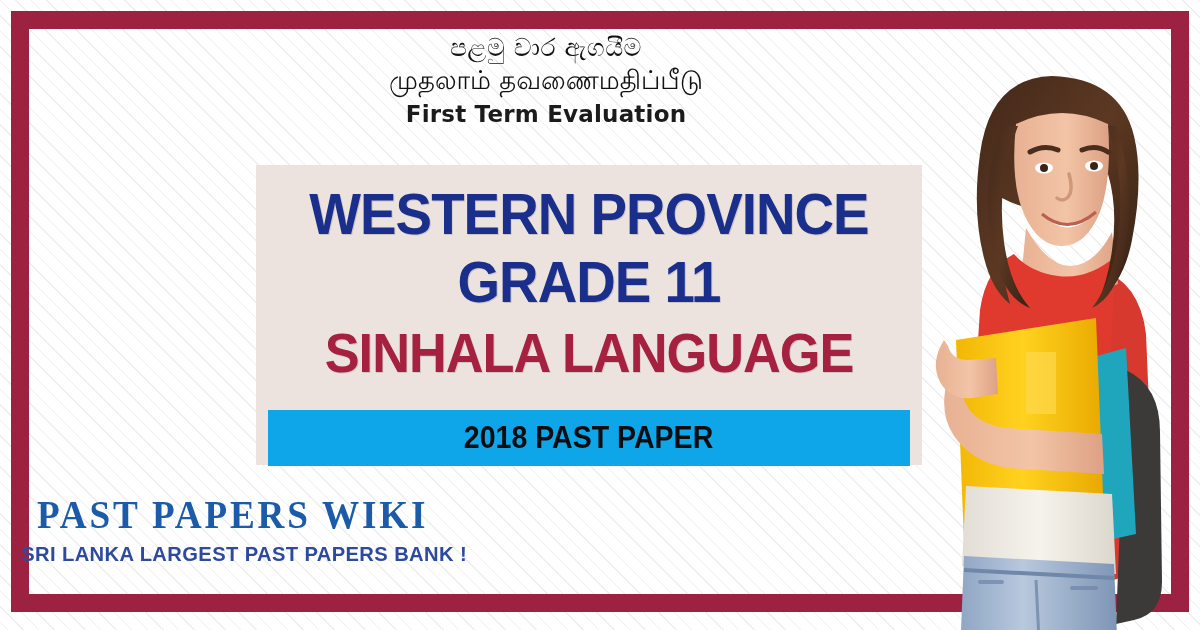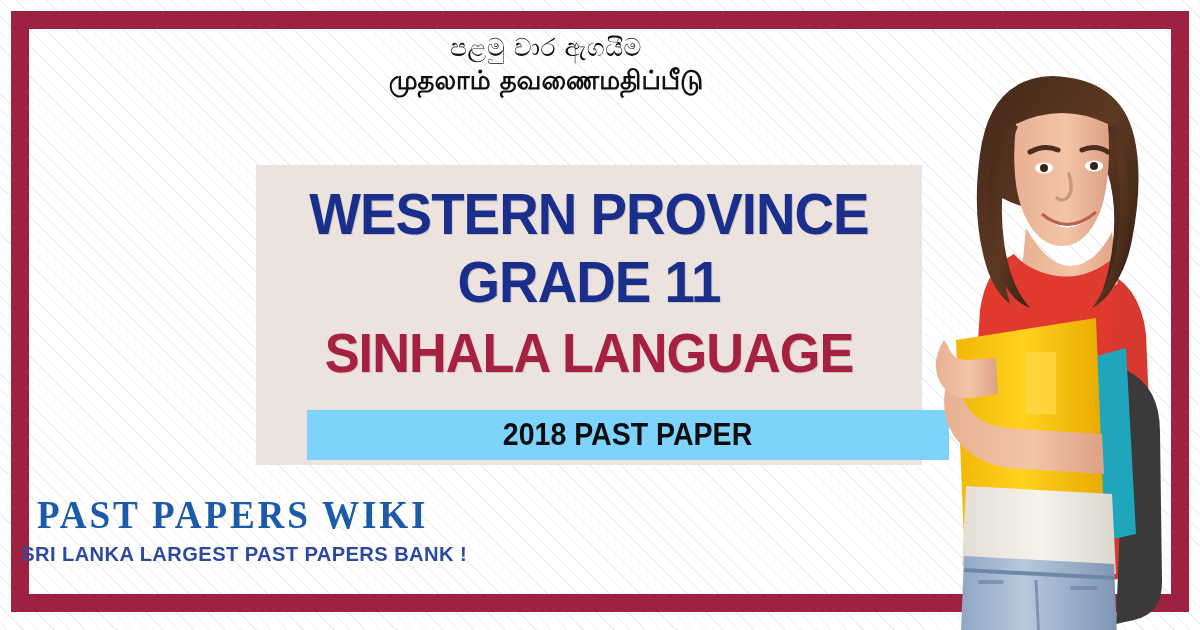--- a/index.html
+++ b/index.html
@@ -24,21 +24,21 @@
   .frame-right {left:1171px;top:11px;width:18px;height:601px;background:#9d2242;}
 
   
   .headings{position:absolute;left:16px;top:32px;width:1060px;text-align:center;}
   .h-sinhala{
     font-size:25px;line-height:31px;color:#111111;font-weight:400;
     font-family:"DejaVu Sans","Liberation Sans",sans-serif;
     letter-spacing:.5px;
   }
   .h-tamil{
-    font-size:26px;line-height:34px;color:#111111;font-weight:700;
+    font-size:26px;line-height:34px;color:#111111;font-weight:400;
     font-family:"DejaVu Sans","Liberation Sans",sans-serif;
   }
   .h-english{
     font-size:23px;line-height:30px;color:#1b1b1b;font-weight:bold;
     font-family:"DejaVu Sans","Liberation Sans",sans-serif;
     letter-spacing:.2px;margin-top:2px;
   }
 
   
   .panel{
@@ -56,22 +56,22 @@
   .line-grade{margin-top:6px;}
   .line-subject{
     color:#a6203f;font-weight:bold;
     font-family:"Liberation Sans","DejaVu Sans",sans-serif;
     font-size:55px;line-height:60px;letter-spacing:-1px;
     transform:scaleX(.95);transform-origin:center;
     margin-top:10px;
     text-shadow:1px 1px 0 rgba(180,170,168,.5);
   }
   .banner{
-    position:absolute;left:12px;top:245px;width:642px;height:50px;
-    background:#7dd3fc;display:flex;align-items:center;justify-content:center;margin-left:39px;
+    position:absolute;left:12px;top:245px;width:642px;height:56px;
+    background:#0ea5e9;display:flex;align-items:center;justify-content:center;
   }
   .banner-text{
     color:#0d0d10;font-weight:bold;
     font-family:"Liberation Sans","DejaVu Sans",sans-serif;
     font-size:31px;letter-spacing:0px;
     transform:scaleX(.92);transform-origin:center;
   }
 
   
   .logo{position:absolute;left:0;top:492px;width:1060px;text-align:left;}
@@ -97,20 +97,21 @@
 
 <div class="poster">
 
   <div class="frame-bar frame-top"></div>
   <div class="frame-bar frame-left"></div>
   <div class="frame-bar frame-bottom"></div>
 
   <div class="headings">
     <div class="h-sinhala">පළමු වාර ඇගයීම</div>
     <div class="h-tamil">முதலாம்  தவணைமதிப்பீடு</div>
+    <div class="h-english">First Term Evaluation</div>
   </div>
 
   <div class="panel">
     <div class="panel-inner">
       <div class="line-province">WESTERN PROVINCE</div>
       <div class="line-grade">GRADE 11</div>
       <div class="line-subject">SINHALA LANGUAGE</div>
     </div>
     <div class="banner">
       <span class="banner-text">2018 PAST PAPER</span>

